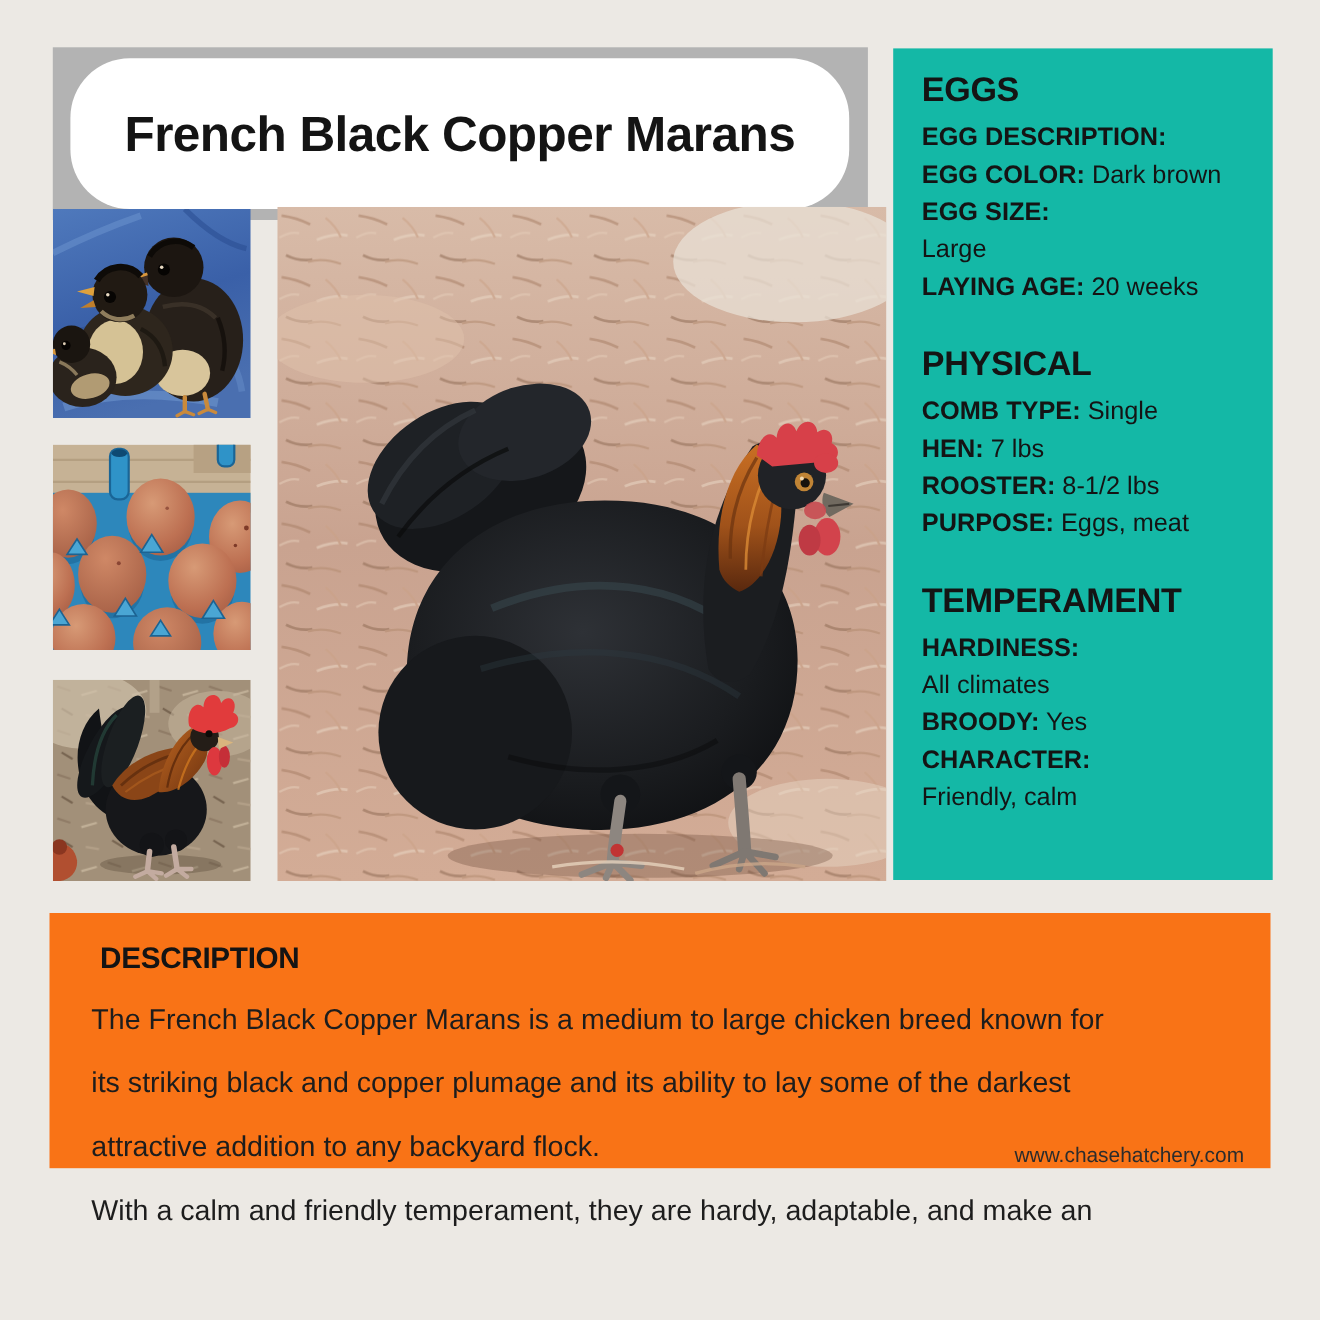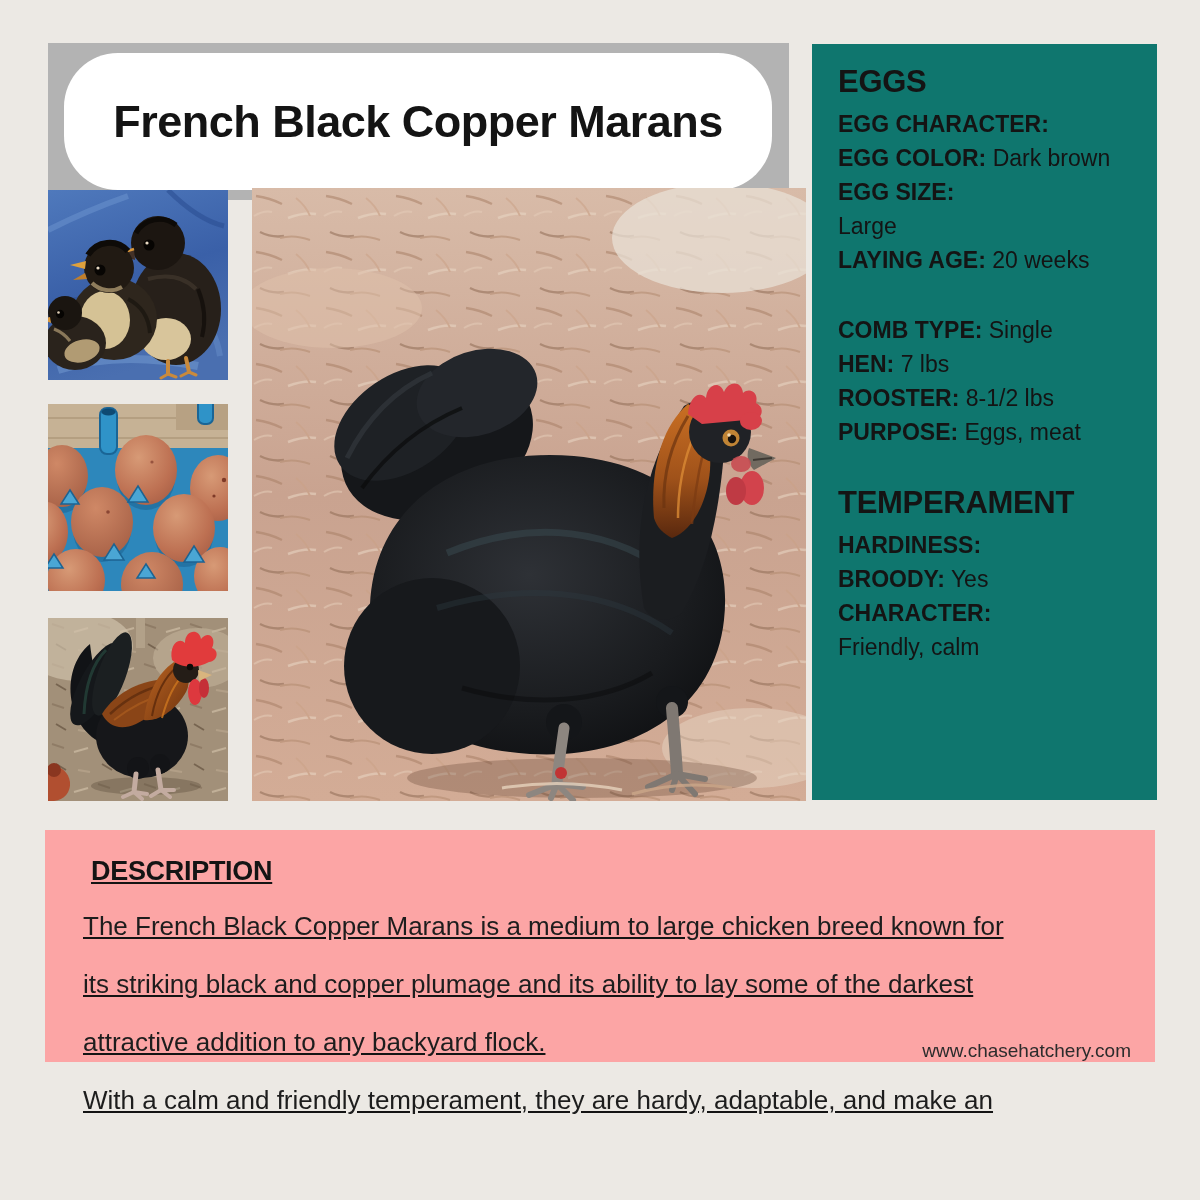--- a/index.html
+++ b/index.html
@@ -15,29 +15,29 @@
         display:flex;align-items:center;justify-content:center;}
   .title{font-size:45px;font-weight:800;letter-spacing:-0.5px;white-space:nowrap;}
   
   .thumb{position:absolute;left:48px;width:180px;overflow:hidden;}
   .thumb-chicks{top:190px;height:190px;}
   .thumb-eggs{top:404px;height:187px;}
   .thumb-rooster{top:618px;height:183px;}
   .mainphoto{position:absolute;left:252px;top:188px;width:554px;height:613px;overflow:hidden;}
   svg{display:block;}
   
-  .panel{position:absolute;left:812px;top:44px;width:345px;height:756px;background:#0f766e;
+  .panel{position:absolute;left:812px;top:44px;width:345px;height:756px;background:#14b8a6;
          box-sizing:border-box;padding:20px 24px 12px 26px;}
   .sec{margin-bottom:36px;}
   .sec-title{font-size:31px;font-weight:800;letter-spacing:-0.3px;margin:0 0 7px 0;}
   .spec{font-size:23px;line-height:34px;}
   .lbl{font-weight:bold;}
   
-  .desc{position:absolute;left:45px;top:830px;width:1110px;height:232px;background:#fca5a5;
-        box-sizing:border-box;padding:26px 24px 0 38px;text-decoration:underline;}
+  .desc{position:absolute;left:45px;top:830px;width:1110px;height:232px;background:#f97316;
+        box-sizing:border-box;padding:26px 24px 0 38px;}
   .desc-title{font-size:27px;font-weight:800;letter-spacing:-0.3px;margin:0 0 16px 8px;}
   .descline{font-size:26px;line-height:38px;color:#1d1d1d;white-space:nowrap;margin-top:20px;}
   .footer{position:absolute;right:24px;bottom:0;font-size:19px;color:#2c2c2c;}
 </style>
 </head>
 <body>
 
 <div class="canvas">
 
   <div class="band">
@@ -263,37 +263,38 @@
       <path d="M250 600 q60 -10 120 2" stroke="#e6d2bd" stroke-width="3" fill="none" opacity="0.8"></path>
       <path d="M380 606 q50 -14 100 -6" stroke="#caa68a" stroke-width="3" fill="none" opacity="0.8"></path>
     </svg>
   </div>
 
   <div class="panel">
 
     <div class="sec">
       <h2 class="sec-title">EGGS</h2>
       <div class="spec">
-        <div class="lbl">EGG CHARACTER:</div>
+        <div class="lbl">EGG DESCRIPTION:</div>
       </div>
       <div class="spec">
         <span class="lbl">EGG COLOR:</span>
         <span>Dark brown</span>
       </div>
       <div class="spec">
         <div class="lbl">EGG SIZE:</div>
         <div>Large</div>
       </div>
       <div class="spec">
         <span class="lbl">LAYING AGE:</span>
         <span>20 weeks</span>
       </div>
     </div>
 
     <div class="sec">
+      <h2 class="sec-title">PHYSICAL</h2>
       <div class="spec">
         <span class="lbl">COMB TYPE:</span>
         <span>Single</span>
       </div>
       <div class="spec">
         <span class="lbl">HEN:</span>
         <span>7 lbs</span>
       </div>
       <div class="spec">
         <span class="lbl">ROOSTER:</span>
@@ -302,20 +303,21 @@
       <div class="spec">
         <span class="lbl">PURPOSE:</span>
         <span>Eggs, meat</span>
       </div>
     </div>
 
     <div class="sec">
       <h2 class="sec-title">TEMPERAMENT</h2>
       <div class="spec">
         <div class="lbl">HARDINESS:</div>
+        <div>All climates</div>
       </div>
       <div class="spec">
         <span class="lbl">BROODY:</span>
         <span>Yes</span>
       </div>
       <div class="spec">
         <div class="lbl">CHARACTER:</div>
         <div>Friendly, calm</div>
       </div>
     </div>

